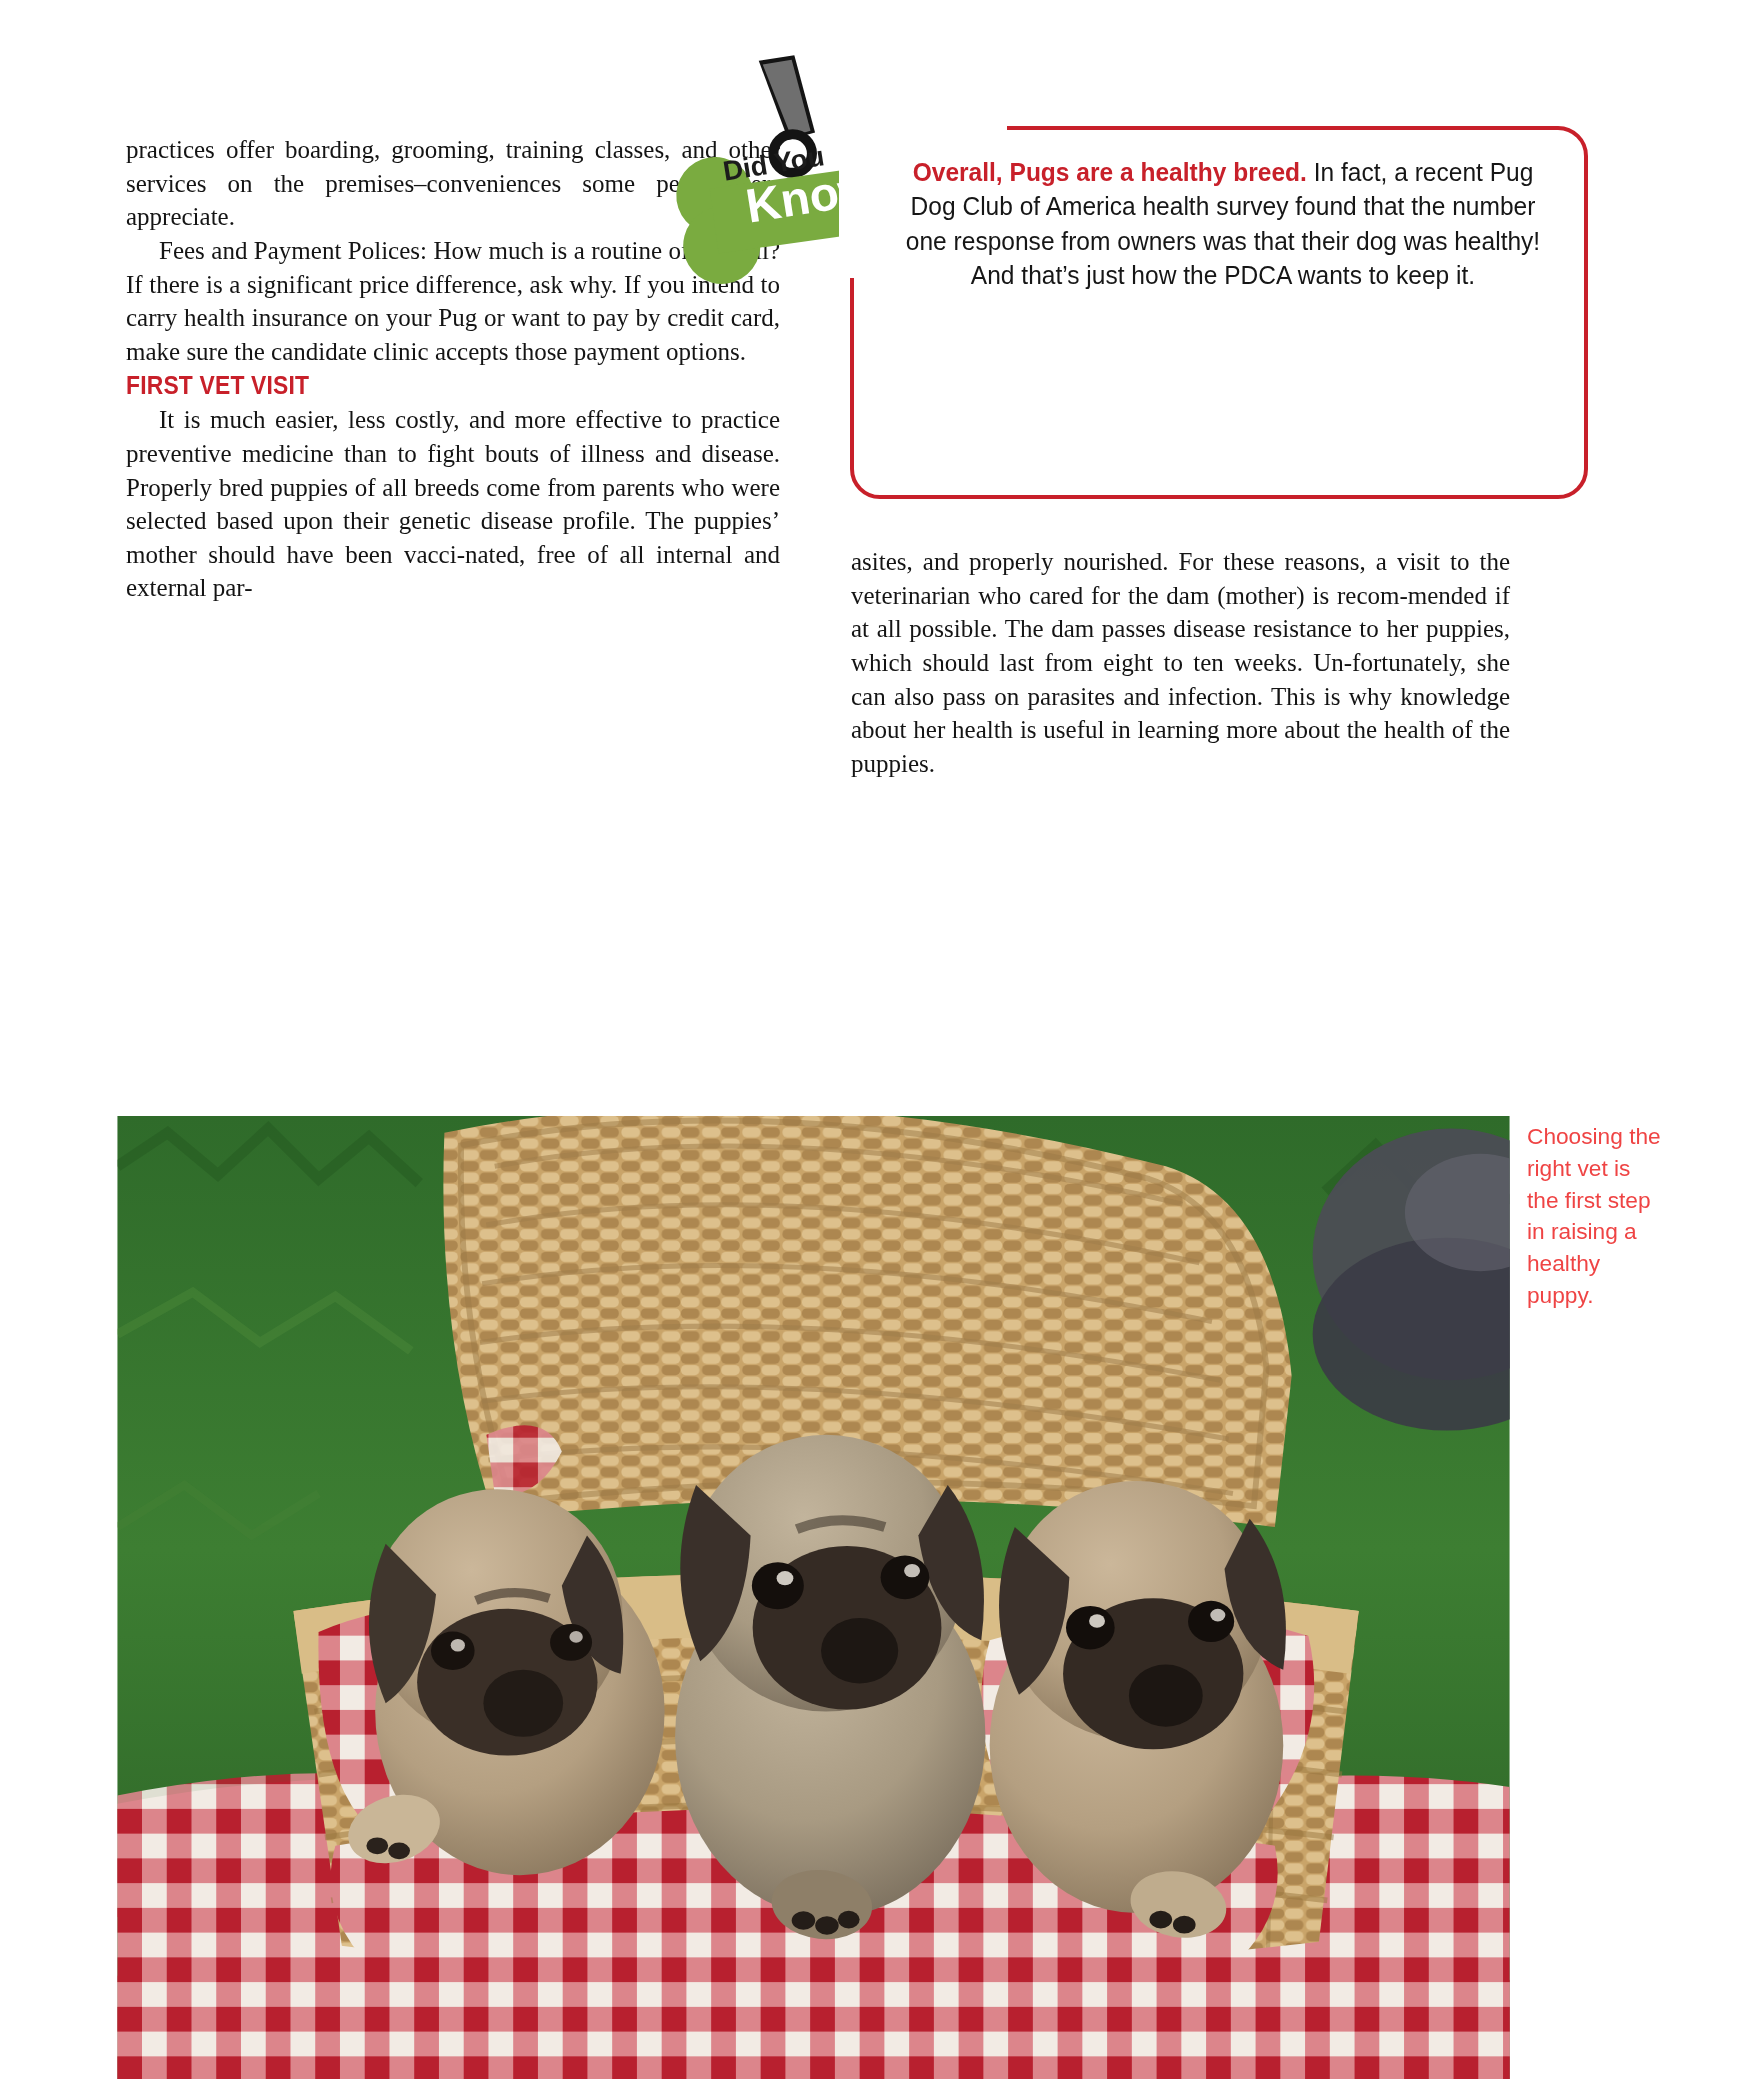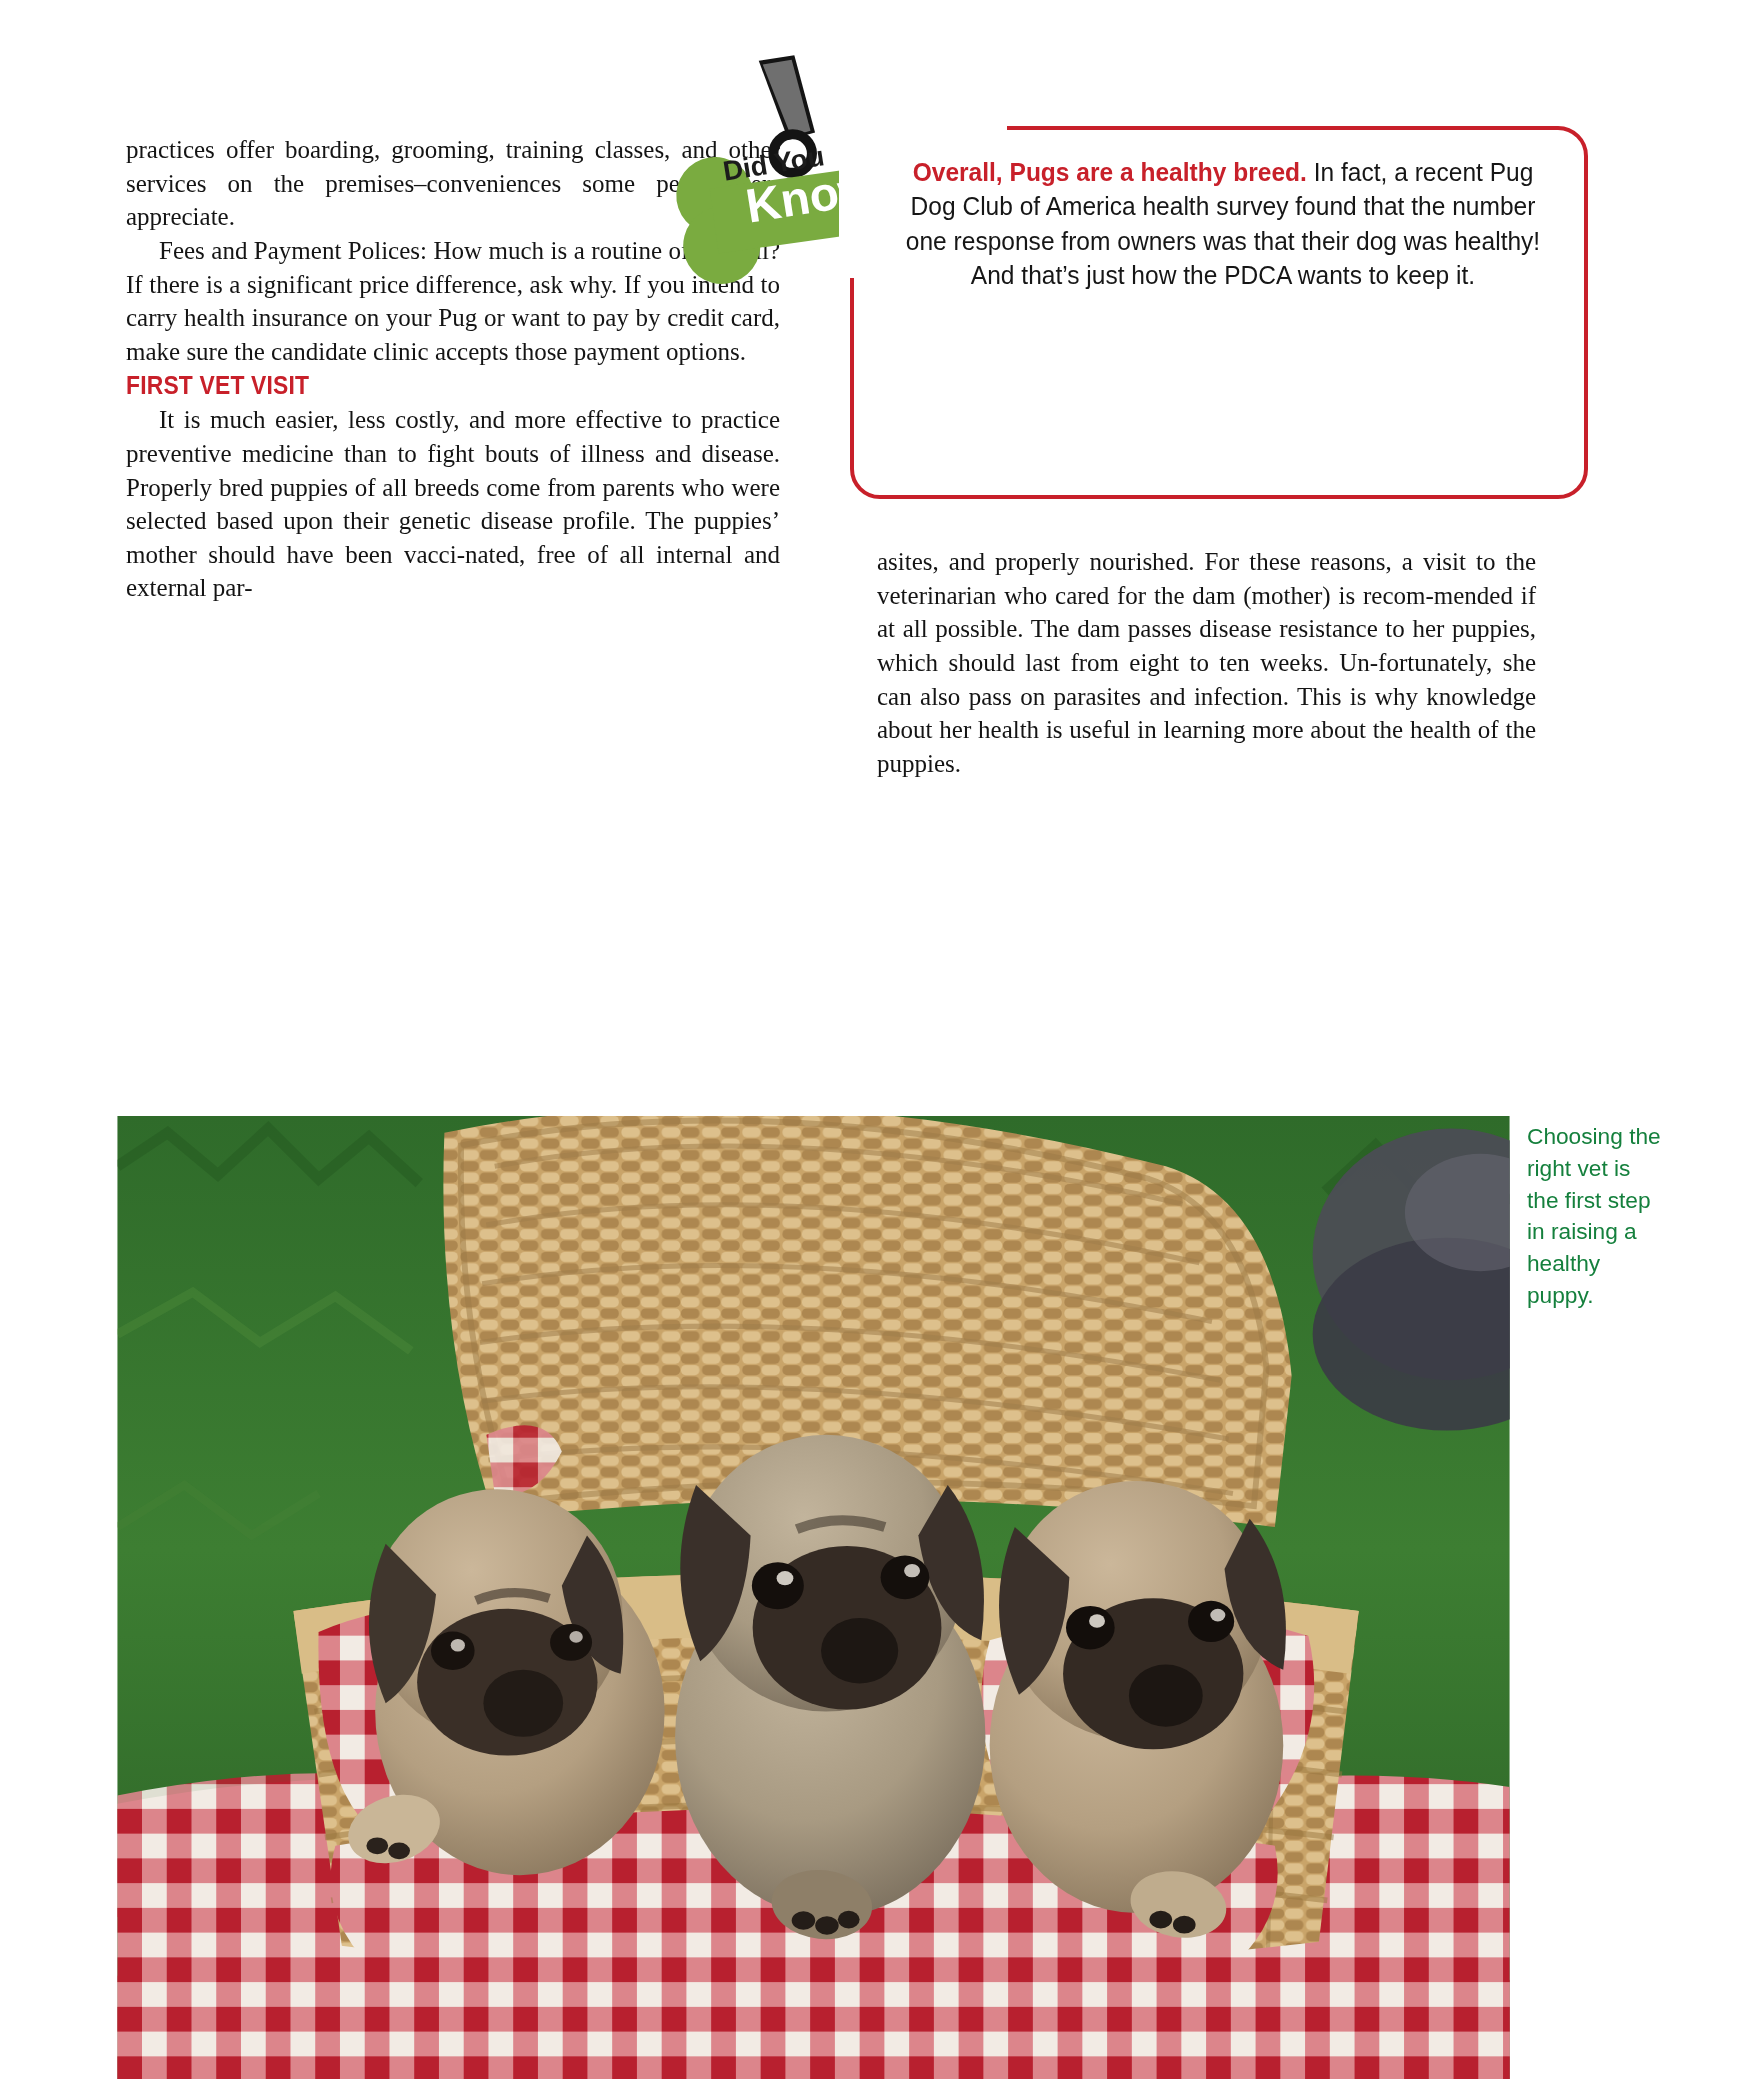--- a/index.html
+++ b/index.html
@@ -8,21 +8,21 @@
 
   
   .col{position:absolute;font-family:"Liberation Serif",serif;
        font-size:25px;line-height:1.345;text-align:justify;color:#141414;
        -webkit-font-smoothing:antialiased;}
   .col p{margin:0;}
   .col p.ind{text-indent:33px;}
   .col p.run{text-indent:0;}
 
   #left-col{left:126px;top:133px;width:654px;}
-  #right-col{left:851px;top:545px;width:659px;margin-left:26px;}
+  #right-col{left:851px;top:545px;width:659px;}
 
   .lead{font-weight:normal;}
 
   .sec-head{color:#c8202a;font-family:"Liberation Sans",sans-serif;
             font-weight:bold;font-size:26px;letter-spacing:0.2px;
             margin:22px 0 11px 0;text-indent:0;text-align:left;
             transform:scaleX(0.88);transform-origin:left center;}
 
   
   #bone-badge{position:absolute;left:667px;top:55px;width:310px;height:260px;}
@@ -41,21 +41,21 @@
   #sidebar-text .red-lead{color:#c8202a;font-weight:bold;}
 
   
   #photo{position:absolute;left:117px;top:1116px;width:1393px;height:963px;
          overflow:hidden;}
   #photo svg{display:block;}
 
   
   #caption{position:absolute;left:1527px;top:1121px;width:138px;
            font-family:"Liberation Sans",sans-serif;font-size:22.7px;
-           line-height:1.40;color:#15803d;text-align:left;}
+           line-height:1.40;color:#ef4444;text-align:left;}
 </style>
 </head>
 <body>
 
 <div id="left-col" class="col">
   <p class="run">practices offer boarding, grooming, training classes, and other services on the premises–conveniences some pet owners appreciate.</p>
   <p class="ind"><span class="lead">Fees and Payment Polices:</span><span> How much is a routine office call? If there is a significant price difference, ask why. If you intend to carry health insurance on your Pug or want to pay by credit card, make sure the candidate clinic accepts those payment options.</span></p>
   <p class="sec-head">FIRST VET VISIT</p>
   <p class="ind">It is much easier, less costly, and more effective to practice preventive medicine than to fight bouts of illness and disease. Properly bred puppies of all breeds come from parents who were selected based upon their genetic disease profile. The puppies’ mother should have been vacci-nated, free of all internal and external par-</p>
 </div>

